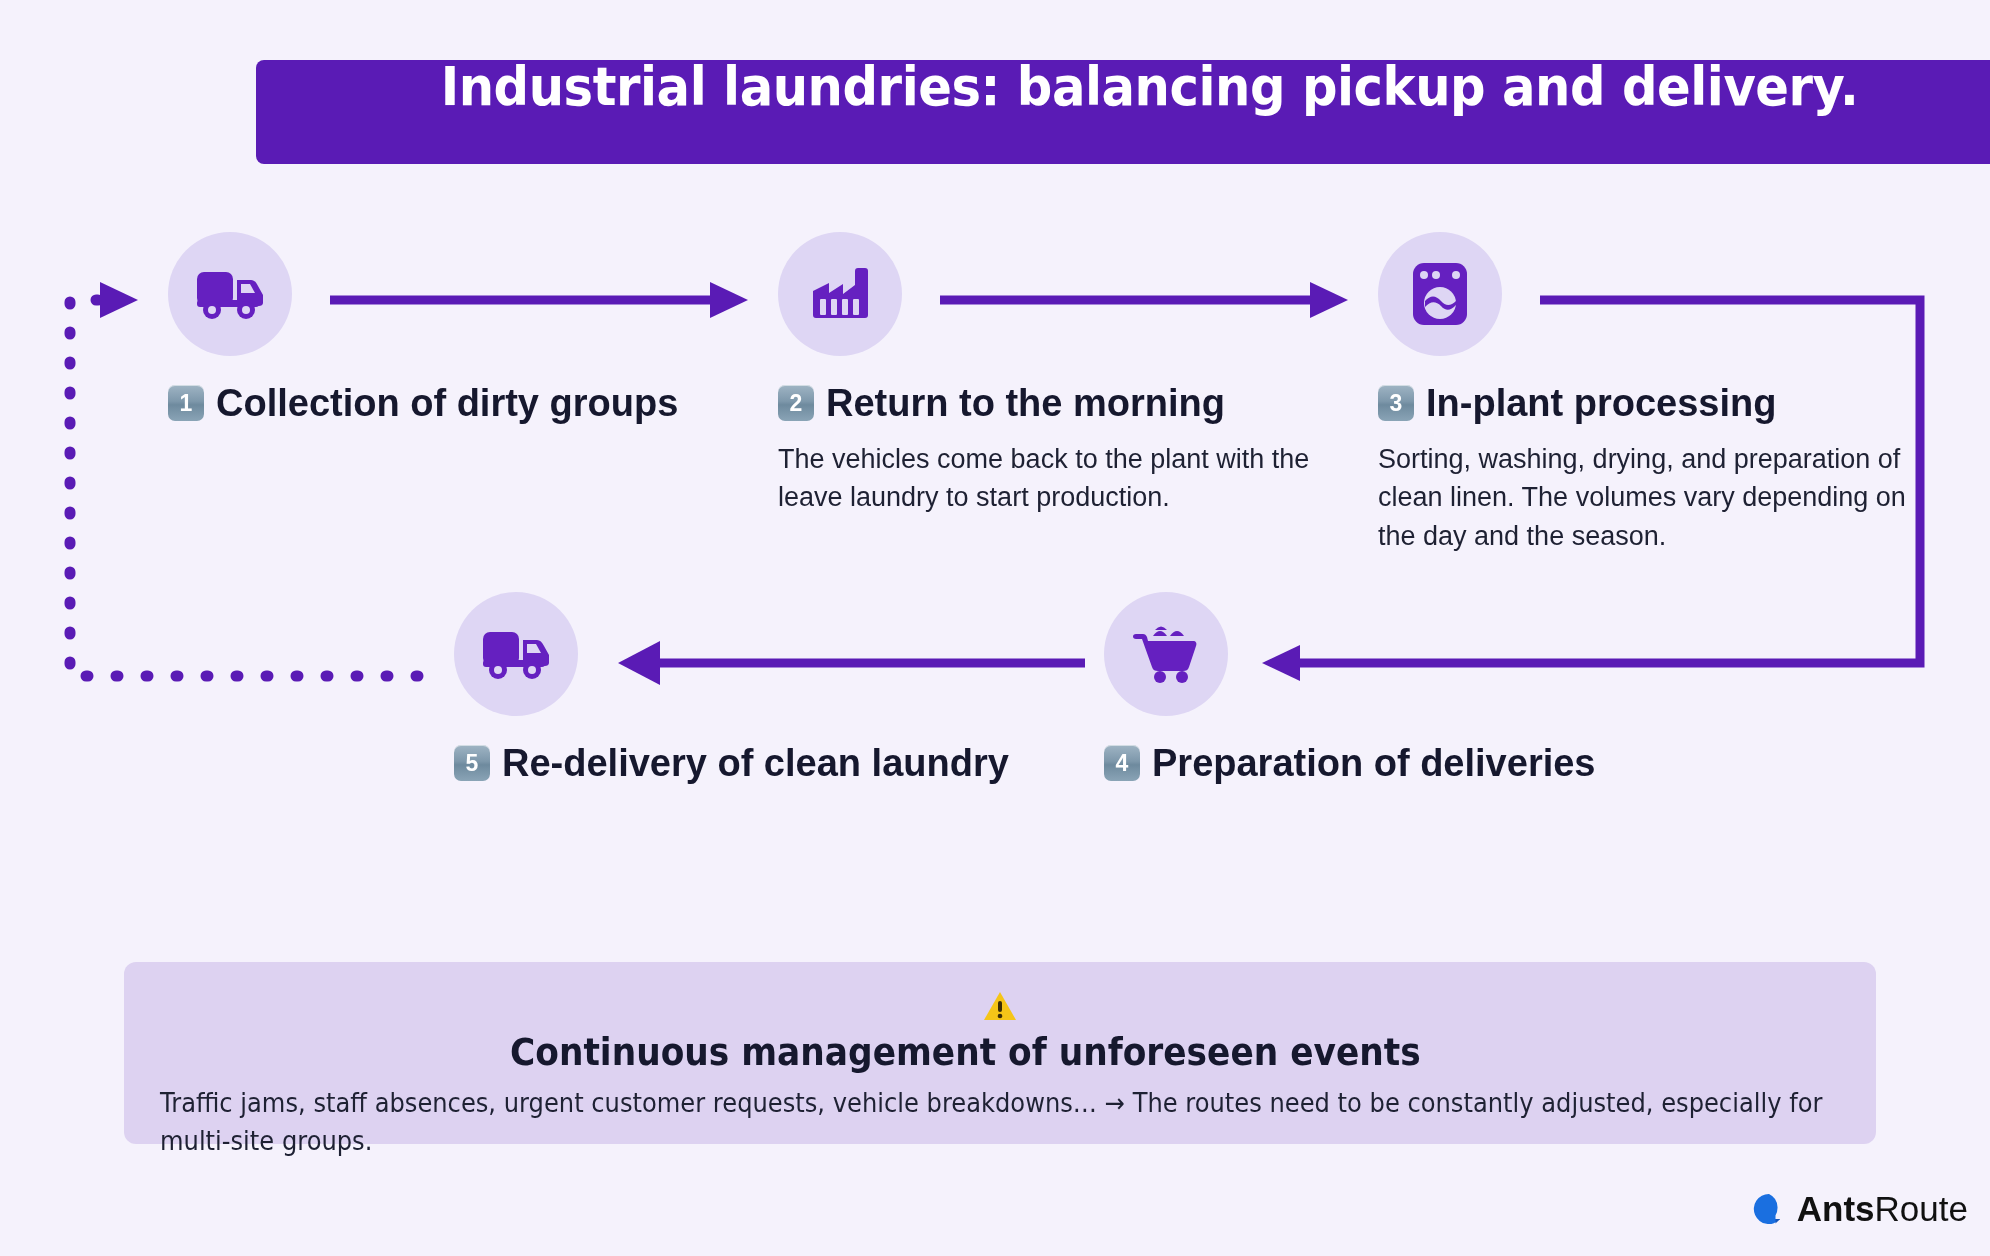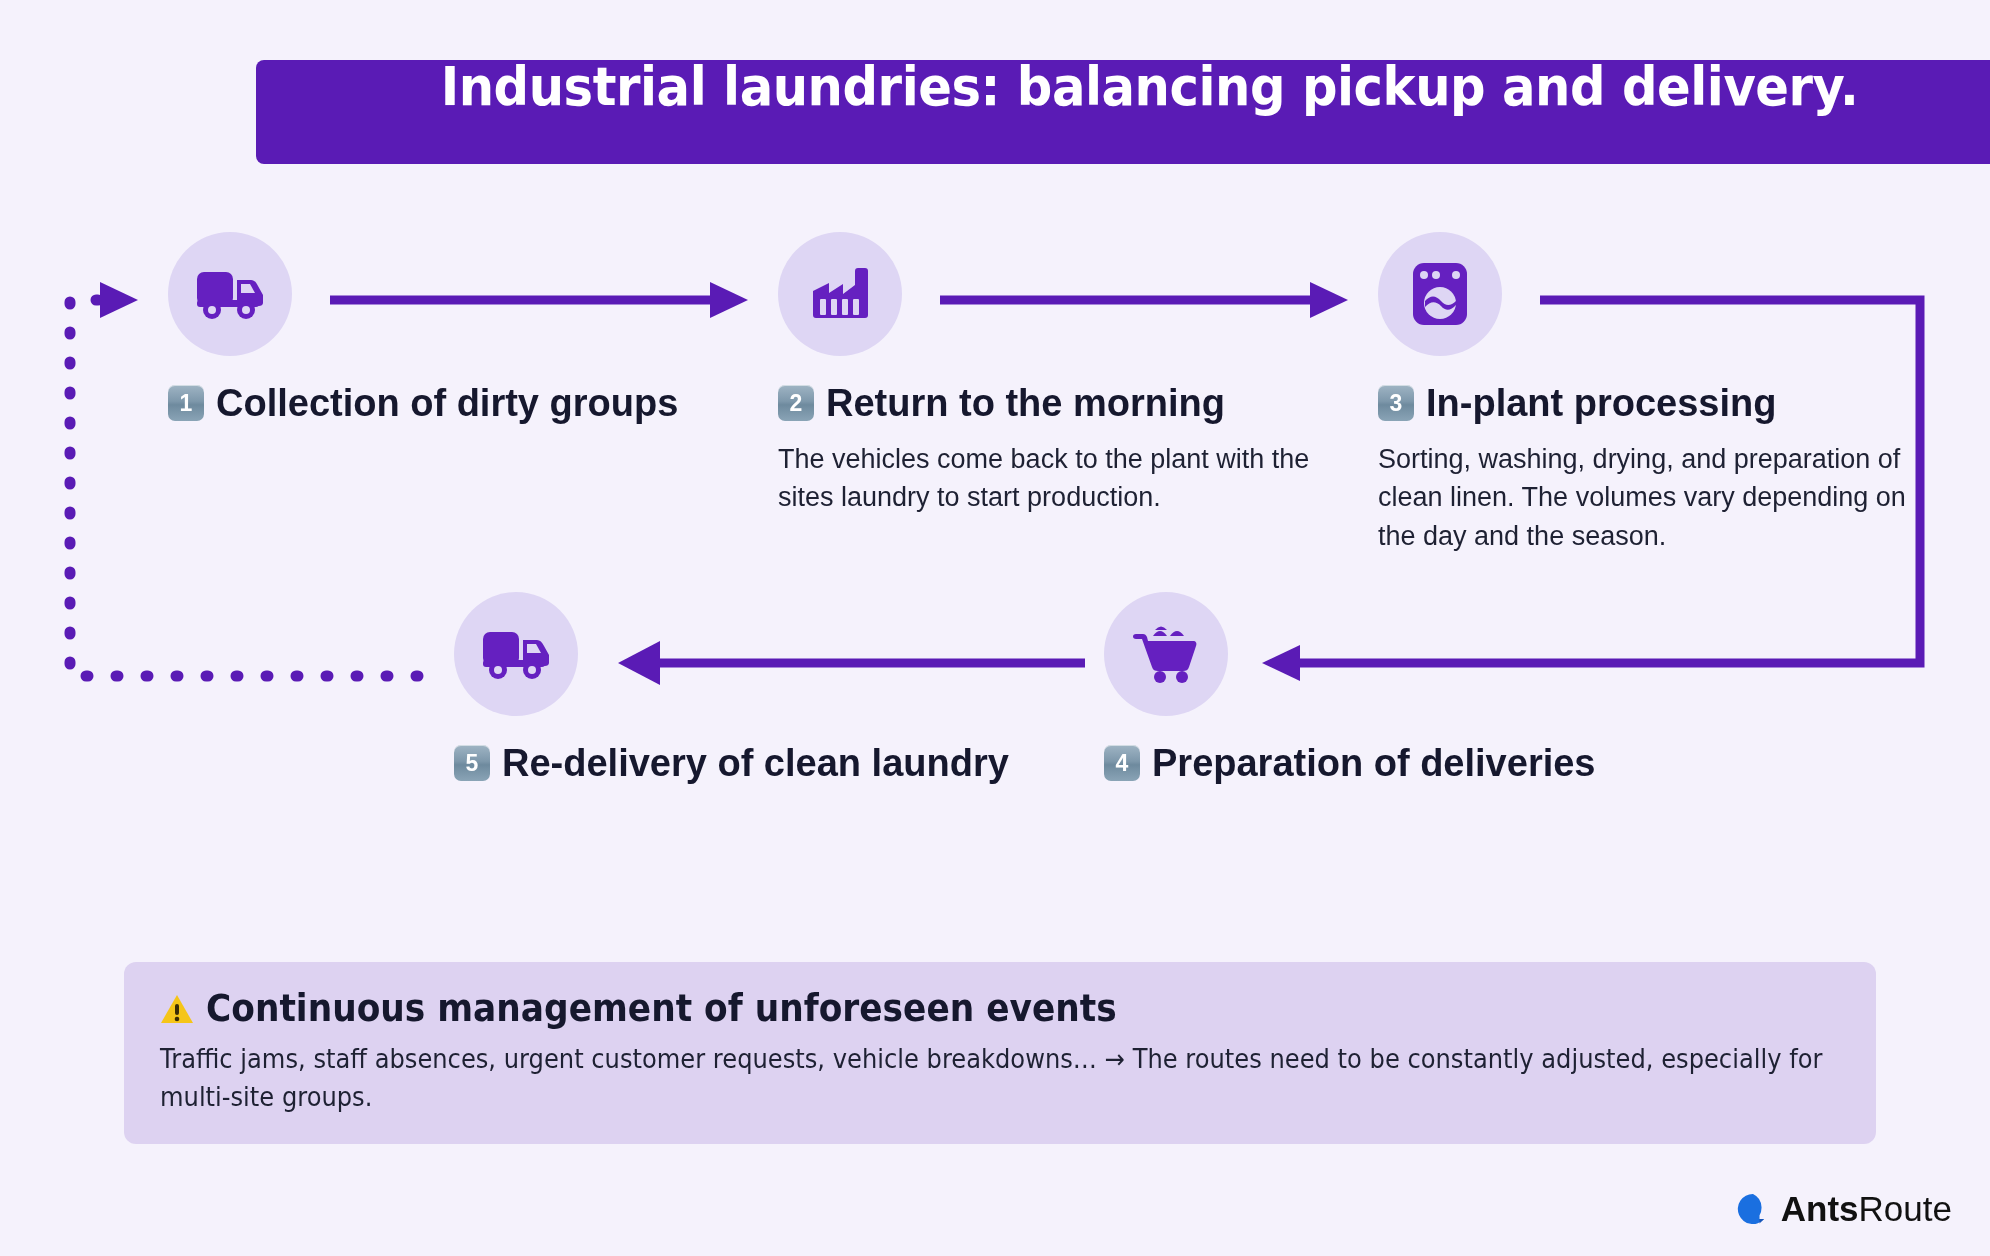--- a/index.html
+++ b/index.html
@@ -119,20 +119,21 @@
     height: 182px;
     background: #ddd2f1;
     border-radius: 12px;
     box-sizing: border-box;
     padding: 28px 36px 0 36px;
   }
   #alert-head {
     display: flex;
     align-items: center;
     gap: 12px;
+    flex-direction: column;
   }
   #alert-title {
     font-family: "DejaVu Sans", sans-serif;
     font-weight: bold;
     font-size: 37px;
     color: #16182e;
     transform: scaleX(0.93);
     transform-origin: left center;
     line-height: 1;
     white-space: nowrap;
@@ -144,21 +145,21 @@
     line-height: 1.45;
     color: #1e2133;
     transform: scaleX(0.93);
     transform-origin: left top;
     width: 107%;
   }
 
   
   #logo {
     position: absolute;
-    right: 38px;
+    right: 22px;
     bottom: 30px;
     display: flex;
     align-items: center;
     gap: 11px;
   }
   #logo-word {
     font-family: "Liberation Sans", sans-serif;
     font-size: 35px;
     color: #111111;
     line-height: 1;
@@ -227,21 +228,21 @@
       <rect x="11" y="36" width="6" height="16" rx="1" fill="#ded6f4"></rect>
       <rect x="22" y="36" width="6" height="16" rx="1" fill="#ded6f4"></rect>
       <rect x="33" y="36" width="6" height="16" rx="1" fill="#ded6f4"></rect>
       <rect x="44" y="36" width="6" height="16" rx="1" fill="#ded6f4"></rect>
     </svg>
   </div>
   <div class="step-head">
     <span class="keycap">2</span>
     <span class="step-title">Return to the morning</span>
   </div>
-  <div class="step-body">The vehicles come back to the plant with the sites laundry to start production.</div>
+  <div class="step-body">The vehicles come back to the plant with the leave laundry to start production.</div>
 </div>
 
 <div class="step" id="step-3">
   <div class="icon-circle">
     <svg width="58" height="66" viewBox="0 0 58 66">
       <rect x="2" y="2" width="54" height="62" rx="11" fill="#6520c0"></rect>
       <circle cx="13" cy="14" r="4" fill="#ded6f4"></circle>
       <circle cx="25" cy="14" r="4" fill="#ded6f4"></circle>
       <circle cx="45" cy="14" r="4" fill="#ded6f4"></circle>
       <circle cx="29" cy="42" r="16" fill="#ded6f4"></circle>

